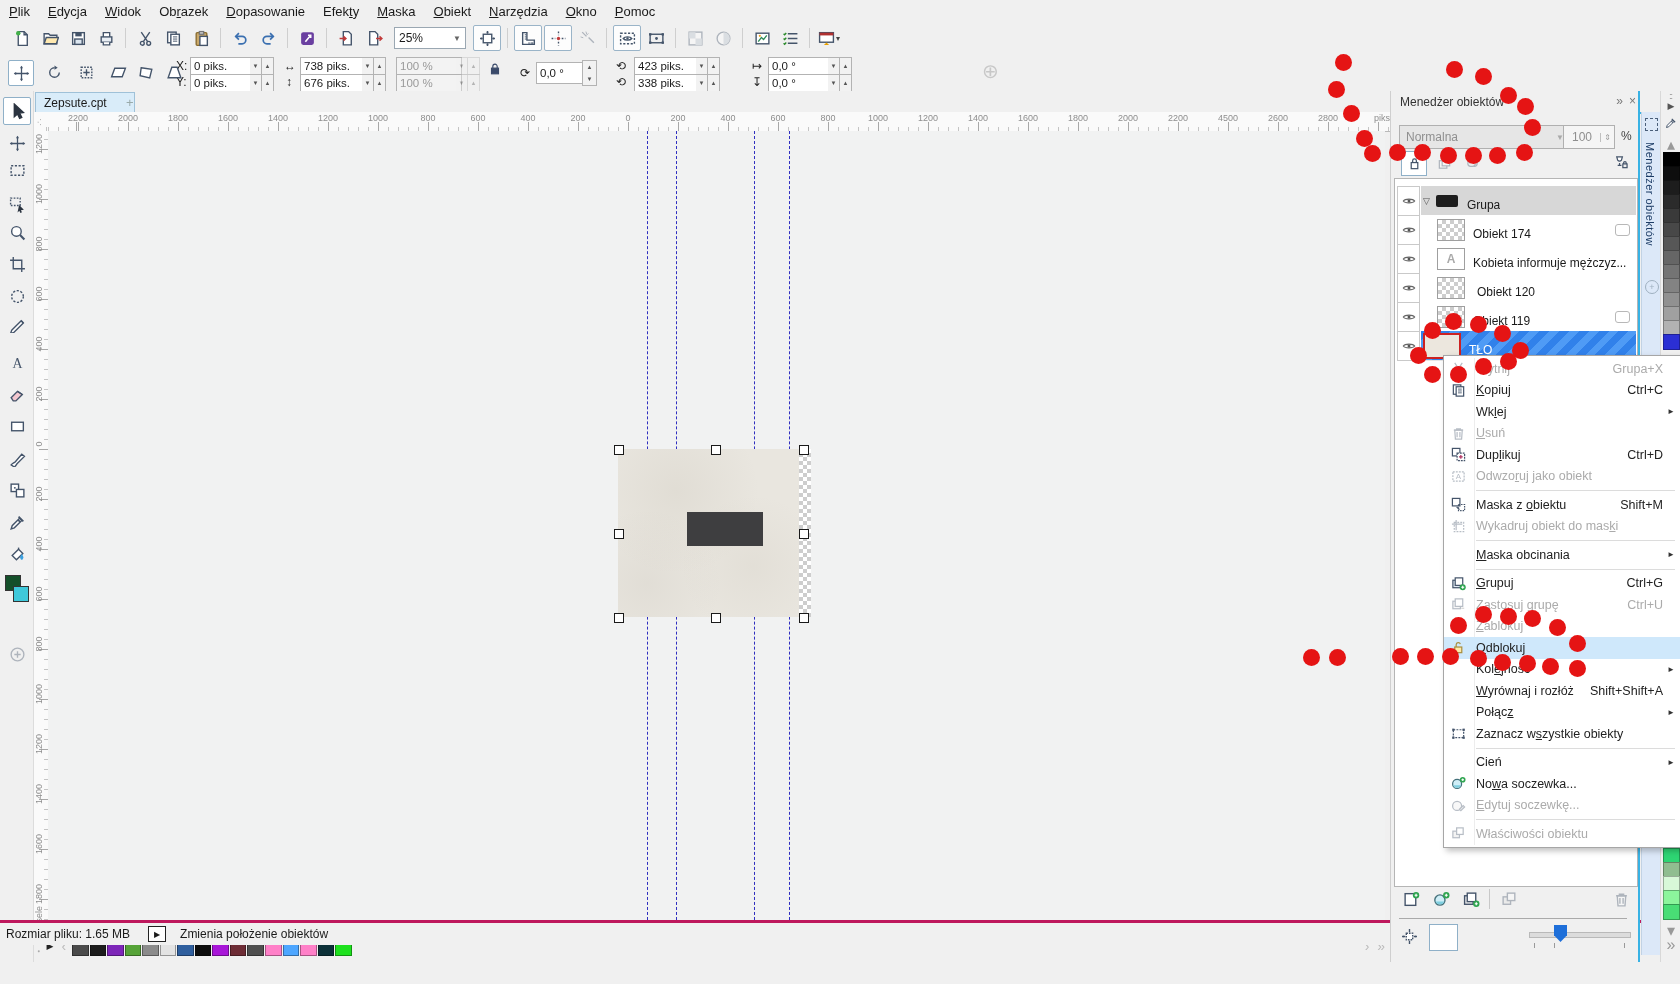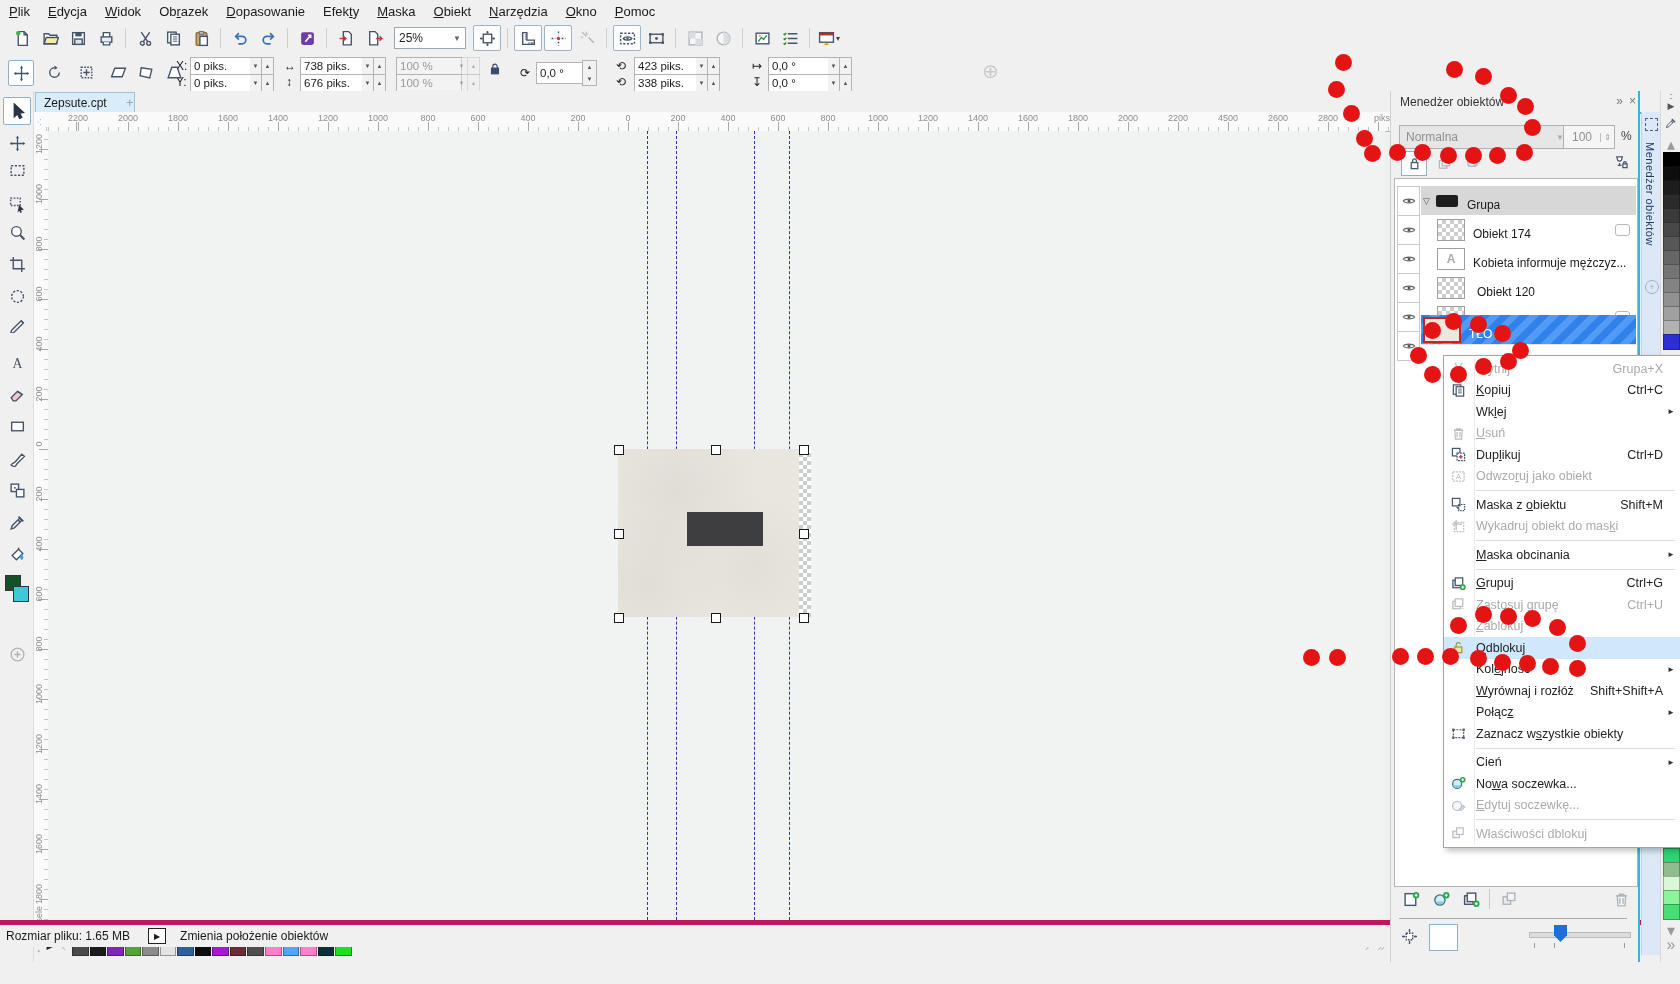--- a/index.html
+++ b/index.html
@@ -61,21 +61,21 @@
   #paper{position:absolute;background:#e9e6df;
      background-image:radial-gradient(circle at 30% 25%,rgba(150,140,120,.10),transparent 45%),radial-gradient(circle at 70% 70%,rgba(150,140,120,.08),transparent 40%),radial-gradient(circle at 15% 80%,rgba(120,110,95,.07),transparent 35%);}
   .checker{background-color:#fff;background-image:linear-gradient(45deg,#cdcdcd 25%,transparent 25%,transparent 75%,#cdcdcd 75%),linear-gradient(45deg,#cdcdcd 25%,transparent 25%,transparent 75%,#cdcdcd 75%);background-size:8px 8px;background-position:0 0,4px 4px;}
   #darkrect{position:absolute;background:#3e3e40;}
   .gline{position:absolute;top:0;bottom:0;width:0;border-left:1px dashed #2f2fc0;}
   .handle{position:absolute;width:8px;height:8px;background:#fff;border:1px solid #1a1a1a;}
   
   #bottompal{left:33px;top:933px;width:1352px;height:26px;display:flex;align-items:center;}
   .swatch{width:16px;height:17px;border:1px solid rgba(0,0,0,.35);margin-right:1px;}
   
-  #statusbar{left:0;top:920px;width:1680px;height:22px;background:#f0f0f0;border-top:5px solid #be185d;font-size:12px;display:flex;align-items:center;}
+  #statusbar{left:0;top:920px;width:1680px;height:22px;background:#f0f0f0;border-top:3px solid #be185d;font-size:12px;display:flex;align-items:center;}
   #statplay{width:16px;height:14px;border:1px solid #222;display:flex;align-items:center;justify-content:center;font-size:8px;margin:0 14px 0 18px;background:#fff;}
   
   #panel{left:1390px;top:91px;width:248px;height:871px;background:#f0f0f0;border-left:1px solid #cfcfcf;font-size:12px;}
   #paneledge{left:1638px;top:91px;width:2px;height:871px;background:#38b2e4;}
   #paneltitle{position:absolute;left:9px;top:4px;color:#333;}
   .pctl{position:absolute;color:#777;}
   #blendbox{position:absolute;left:8px;top:34px;width:158px;height:22px;border:1px solid #b0b0b0;background:#e6e6e6;color:#8f8f8f;display:flex;align-items:center;padding:0 6px;}
   #blendbox .chev{margin-left:auto;font-size:8px;color:#aaa;}
   #opacitybox{position:absolute;left:172px;top:34px;width:50px;height:22px;border:1px solid #b0b0b0;background:#f5f5f5;color:#8f8f8f;display:flex;align-items:center;}
   #opacitybox .v{flex:1;text-align:center;}
@@ -836,21 +836,21 @@
           <div class="ricon"></div>
         </div>
         <div class="eyecell" style="top: 152px;">
           <span class="ic">
             <svg viewBox="0 0 16 16">
               <path d="M1.5 8C3.5 5.2 12.5 5.2 14.5 8 12.5 10.8 3.5 10.8 1.5 8z" fill="#fff" stroke="#666"></path>
               <circle cx="8" cy="8" r="1.7" fill="#555" stroke="none"></circle>
             </svg>
           </span>
         </div>
-        <div class="orow sel" style="top: 136px; align-items: center;">
+        <div class="orow sel" style="top: 152px; align-items: center;">
           <div class="thumb" style="background: rgb(236, 231, 222); border: 2px solid rgb(204, 34, 34); width: 34px; height: 22px; margin-left: 2px;"></div>
           <span class="lbl">TŁO</span>
         </div>
       </div>
     <div class="fbtn" style="left:8px;top:797px">
         <span class="ic">
           <svg viewBox="0 0 16 16">
             <rect x="2" y="2.5" width="10" height="11" fill="#fff"></rect>
             <circle cx="12.3" cy="4" r="3" fill="#2ea44f" stroke="none"></circle>
             <path d="M12.3 2.6v2.8M10.9 4h2.8" stroke="#fff" stroke-width="1.1"></path>
@@ -1171,21 +1171,21 @@
       <div class="csep"></div>
       <div class="cmi dis">
         <span class="cic">
           <span class="ic grayed">
             <svg viewBox="0 0 16 16">
               <rect x="2" y="5.5" width="7" height="7" fill="#e2e2e2"></rect>
               <rect x="6" y="2" width="7" height="7" fill="#fff"></rect>
             </svg>
           </span>
         </span>
-        <span>Właściwości dblokuj</span>
+        <span>Właściwości obiektu</span>
       </div>
     </div>
 
   <div id="dots">
       <div class="dot" style="left: 1335px; top: 54px; background: rgb(229, 20, 20);"></div>
       <div class="dot" style="left: 1328px; top: 81px; background: rgb(229, 20, 20);"></div>
       <div class="dot" style="left: 1343px; top: 105px; background: rgb(229, 20, 20);"></div>
       <div class="dot" style="left: 1356px; top: 130px; background: rgb(229, 20, 20);"></div>
       <div class="dot" style="left: 1364px; top: 145px; background: rgb(229, 20, 20);"></div>
       <div class="dot" style="left: 1389px; top: 144px; background: rgb(229, 20, 20);"></div>

